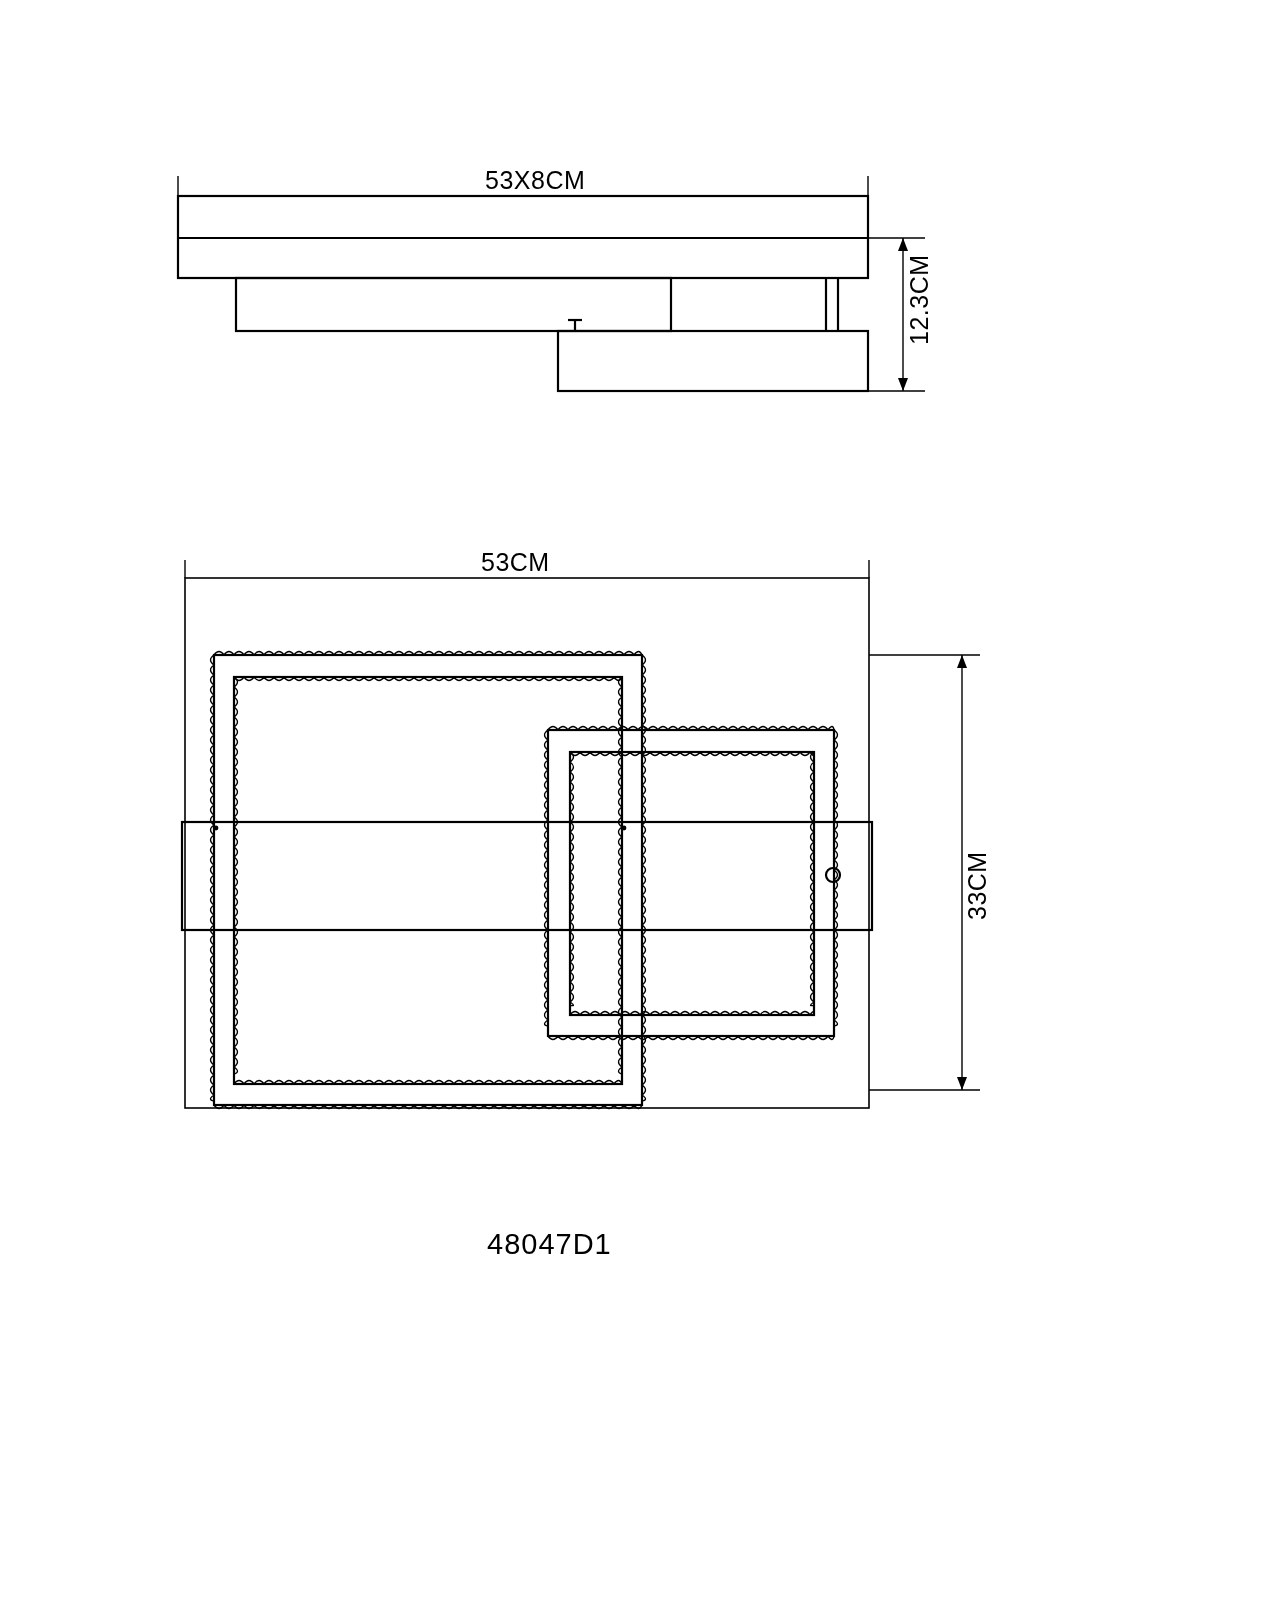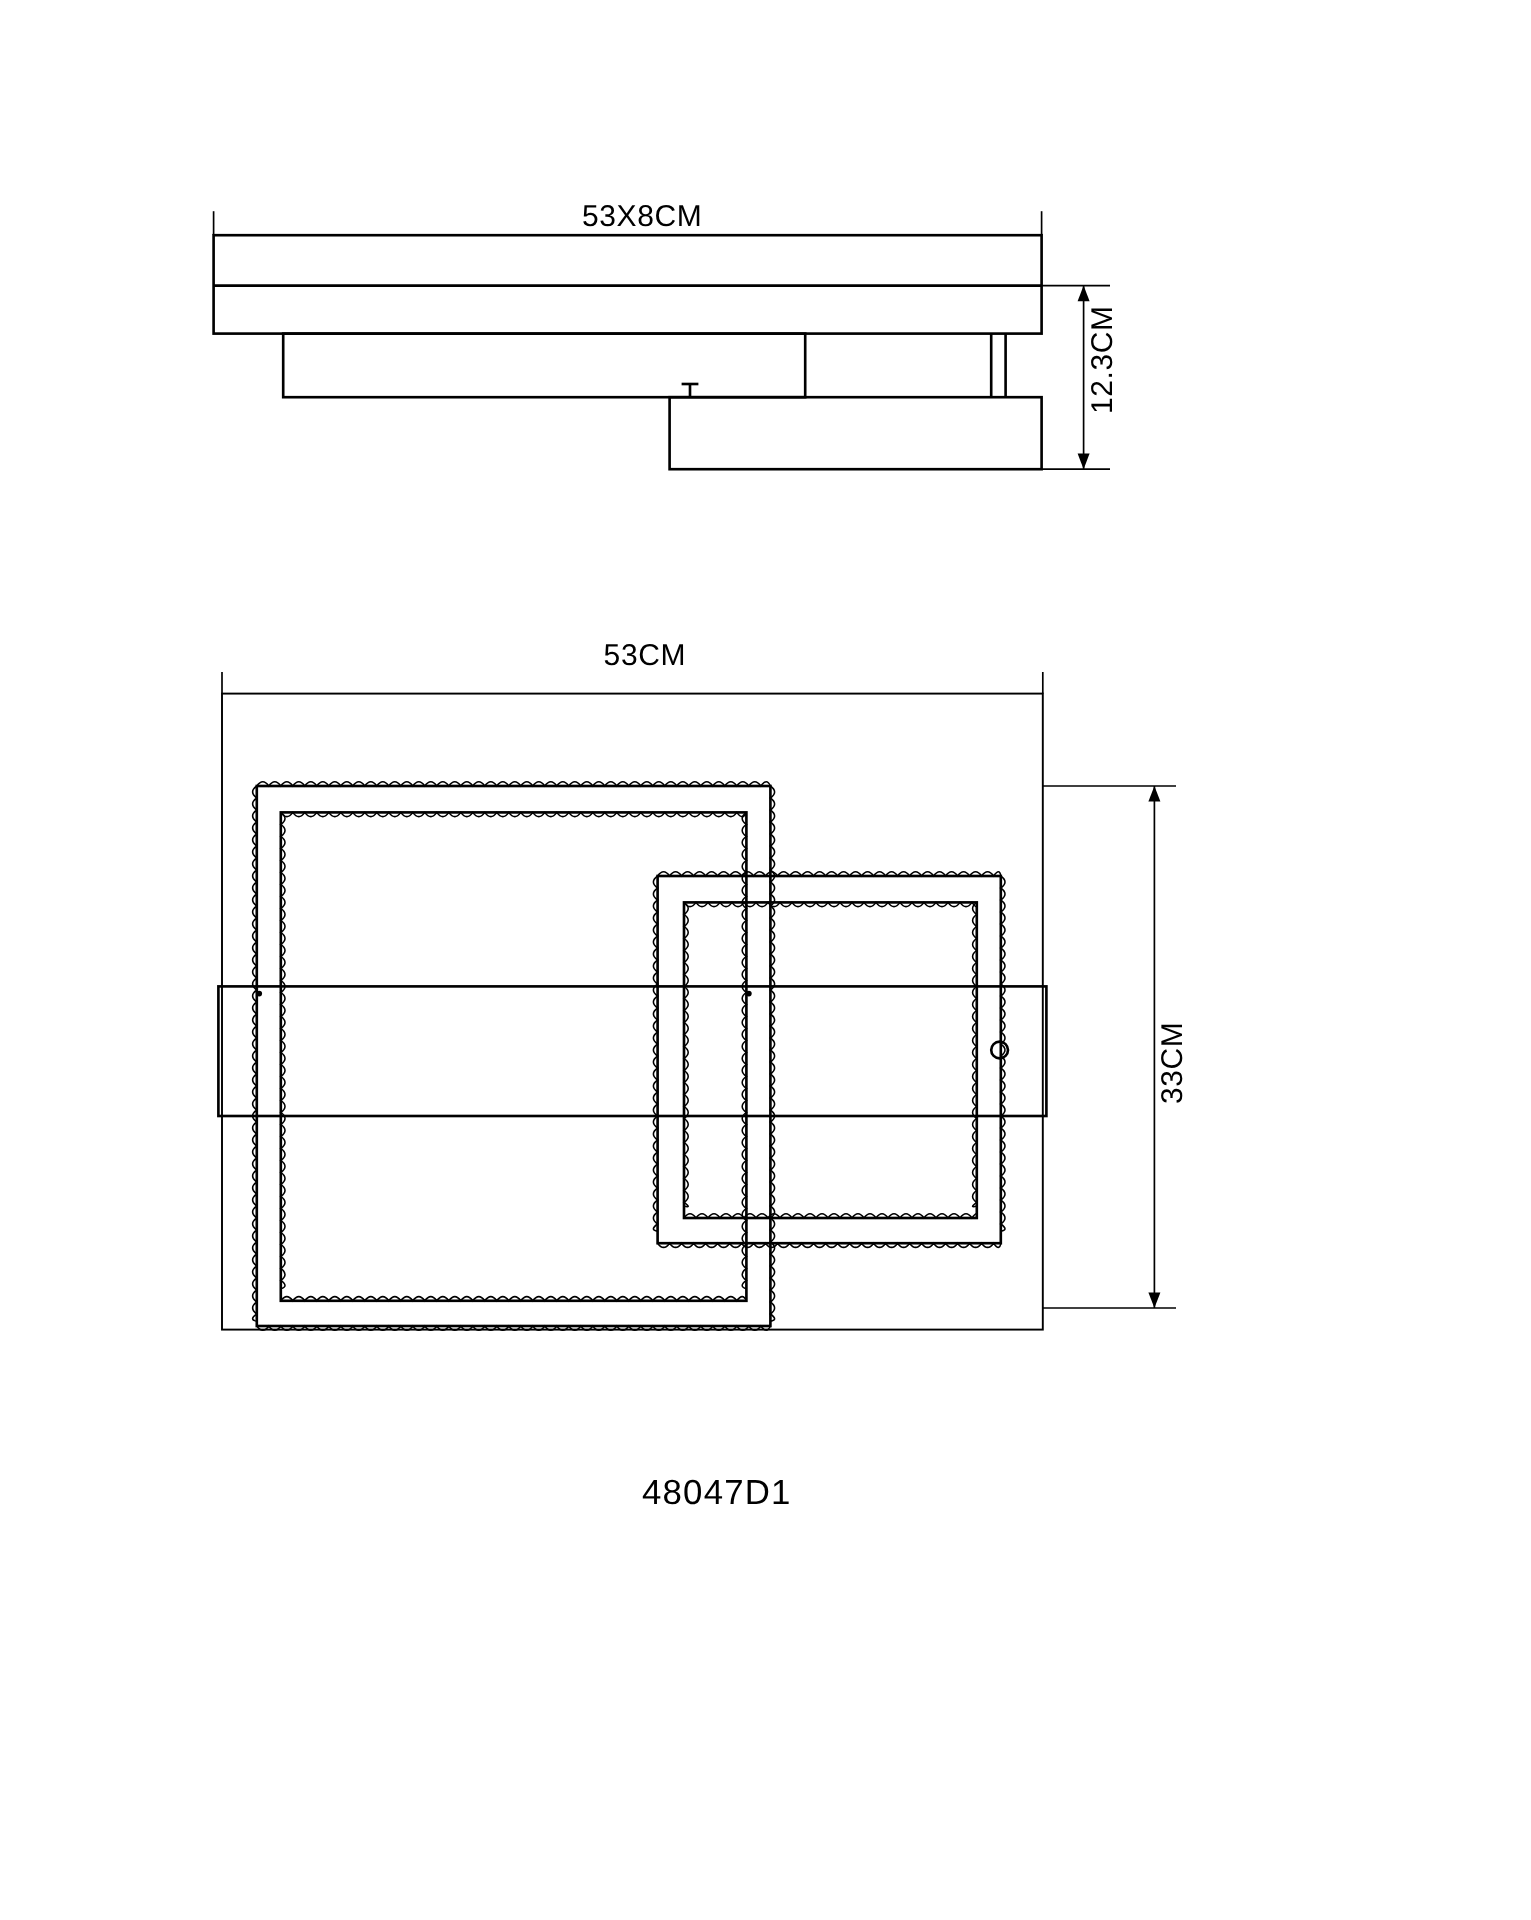--- a/index.html
+++ b/index.html
@@ -31,37 +31,35 @@
   .label.vertical {
     transform-origin: 0 0;
     transform: rotate(-90deg);
   }
   #lbl-top-dim {
     left: 485px;
     top: 166px;
   }
   #lbl-width-dim {
     left: 481px;
-    top: 532px;
-    margin-left: 22px;
+    top: 548px;
   }
   #lbl-height-dim {
     left: 963px;
     top: 920px;
   }
   #lbl-depth-dim {
     left: 905px;
     top: 345px;
   }
   #lbl-model {
     left: 487px;
     top: 1228px;
     font-size: 29px;
     letter-spacing: 1px;
-    margin-left: 48px;
   }
   svg {
     position: absolute;
     left: 0;
     top: 0;
     width: 1276px;
     height: 1600px;
   }
 </style>
 </head>

